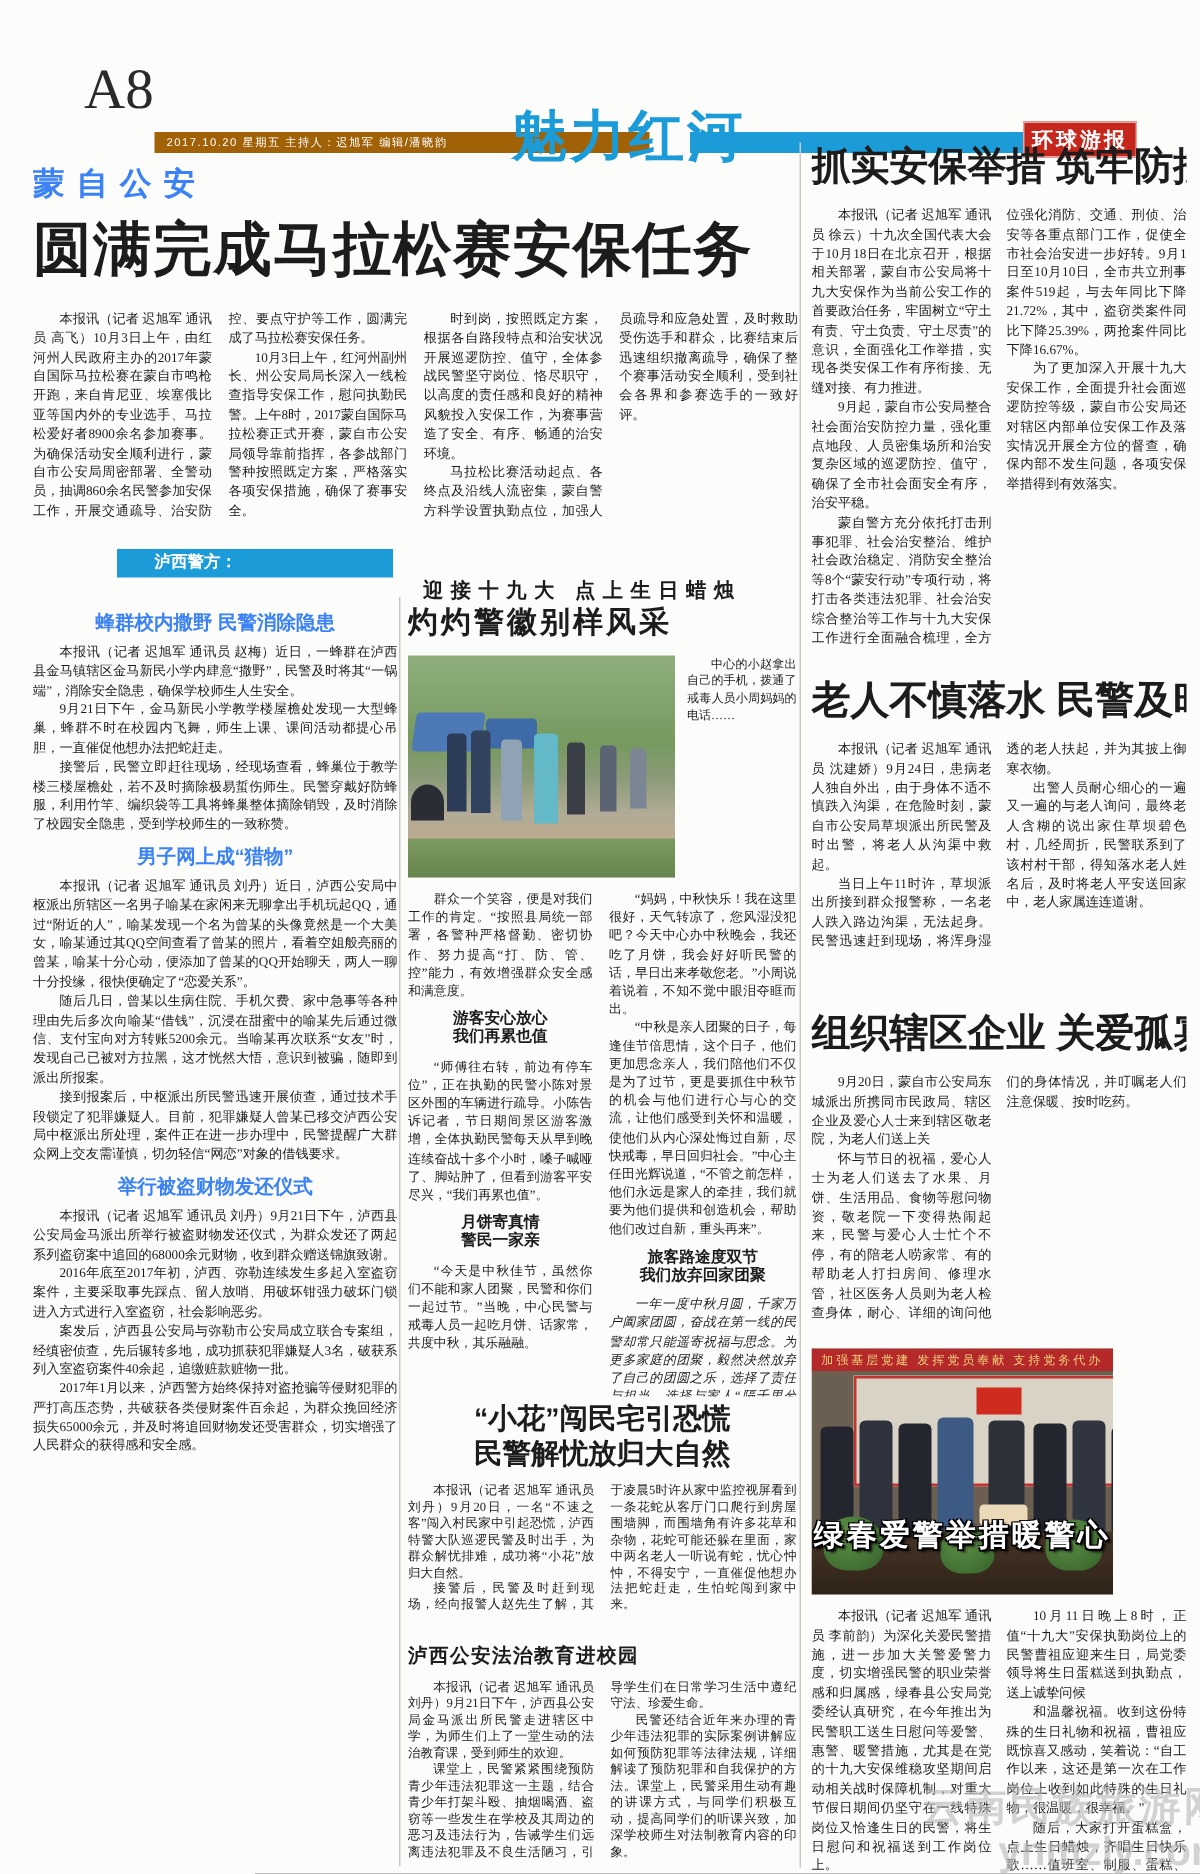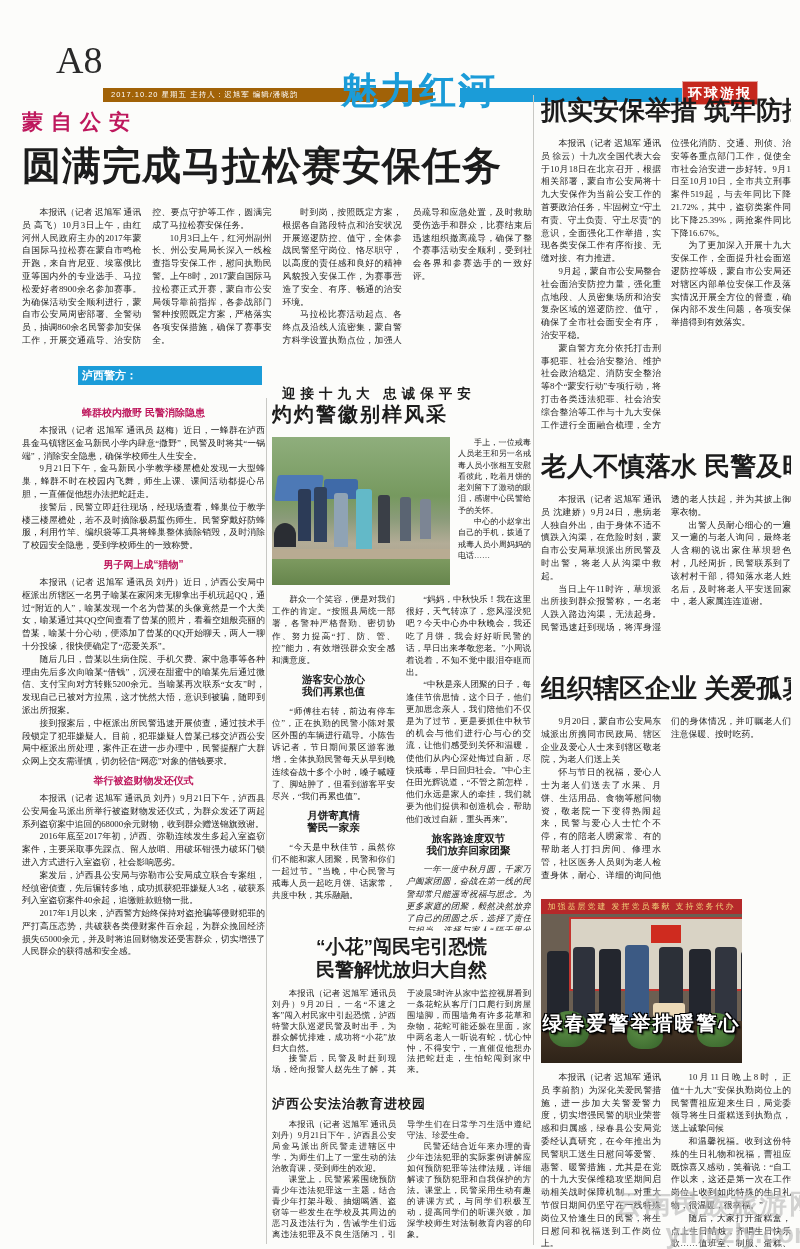--- a/index.html
+++ b/index.html
@@ -12,34 +12,34 @@
   .sectitle{position:absolute;left:341px;top:66px;font-size:37px;font-weight:bold;color:#1b9cd8;
             font-family:"Liberation Sans","DejaVu Sans",sans-serif;letter-spacing:2px;}
   .barright{position:absolute;left:460px;top:88px;width:222px;height:14px;background:#1b9cd8;}
   .masthead{position:absolute;left:682px;top:81px;width:76px;height:24px;background:#c5271d;
             color:#fff;font-weight:bold;font-size:14px;line-height:24px;text-align:center;letter-spacing:2px;
             font-family:"Liberation Sans",sans-serif;box-shadow:inset 0 0 0 1px #e4a49f;}
   
   .para{margin:0;text-indent:2em;text-align:justify;}
   .cols{column-fill:auto;}
   .body-s{font-size:8.8px;line-height:12.8px;}
-  .art-head{font-family:"Liberation Sans","DejaVu Sans",sans-serif;font-weight:bold;color:#be185d;}
+  .art-head{font-family:"Liberation Sans","DejaVu Sans",sans-serif;font-weight:bold;color:#3b82f6;}
   .vr{position:absolute;border-left:1px solid #c8c8c4;}
   
   .main-story{position:absolute;left:22px;top:108px;width:510px;}
   .kicker{font-size:21px;font-weight:bold;letter-spacing:8px;font-family:"Liberation Sans",sans-serif;}
   .mainhead{font-size:39px;font-weight:bold;letter-spacing:1px;margin-top:3px;font-family:"Liberation Sans","DejaVu Sans",sans-serif;white-space:nowrap;}
   .mainbody{margin-top:13px;height:142px;column-count:4;column-gap:11px;overflow:hidden;}
   
   .luxibar{position:absolute;left:78px;top:366px;width:184px;height:19px;background:#1b9cd8;color:#fff;
-           font-size:11px;font-weight:bold;line-height:19px;padding-left:4px;box-sizing:border-box;
+           font-size:11px;font-weight:bold;line-height:19px;padding-left:25px;box-sizing:border-box;
            font-family:"Liberation Sans",sans-serif;}
   
   .leftcol{position:absolute;left:22px;top:398px;width:243px;height:848px;overflow:hidden;}
-  .leftcol .art-head{font-size:10px;text-align:center;margin:6px 0 4px 0;}
+  .leftcol .art-head{font-size:13px;text-align:center;margin:6px 0 4px 0;}
   
   .centercol{position:absolute;left:272px;top:385px;width:259px;height:862px;overflow:hidden;}
   .c-kicker{position:absolute;left:10px;top:0;font-size:13.5px;font-weight:bold;letter-spacing:5px;font-family:"Liberation Sans",sans-serif;}
   .c-head{position:absolute;left:0;top:16px;font-size:20px;font-weight:bold;letter-spacing:2px;font-family:"Liberation Sans","DejaVu Sans",sans-serif;white-space:nowrap;}
   .photo1{position:absolute;left:0;top:52px;width:178px;height:148px;overflow:hidden;background:linear-gradient(180deg,#8fae7c 0%,#76995f 40%,#8a9b79 55%,#b3ac97 72%,#9d9a85 100%);}
   .p1-tent1{position:absolute;left:4px;top:38px;width:46px;height:26px;background:#4d79b6;transform:skewX(-8deg);border-radius:3px;}
   .p1-tent2{position:absolute;left:52px;top:42px;width:34px;height:20px;background:#3f6aa8;border-radius:3px;}
   .p1-fig{position:absolute;border-radius:3px 3px 0 0;}
   .p1-grass{position:absolute;left:0;bottom:0;width:100%;height:26px;background:linear-gradient(180deg,#7d9a60,#66854c);}
   .p1-path{position:absolute;left:0;bottom:22px;width:100%;height:14px;background:#b8ab92;}
@@ -131,40 +131,39 @@
       <div class="body-s">
           <p class="para">本报讯（记者 迟旭军 通讯员 刘丹）9月21日下午，泸西县公安局金马派出所举行被盗财物发还仪式，为群众发还了两起系列盗窃案中追回的68000余元财物，收到群众赠送锦旗致谢。</p>
           <p class="para">2016年底至2017年初，泸西、弥勒连续发生多起入室盗窃案件，主要采取事先踩点、留人放哨、用破坏钳强力破坏门锁进入方式进行入室盗窃，社会影响恶劣。</p>
           <p class="para">案发后，泸西县公安局与弥勒市公安局成立联合专案组，经缜密侦查，先后辗转多地，成功抓获犯罪嫌疑人3名，破获系列入室盗窃案件40余起，追缴赃款赃物一批。</p>
           <p class="para">2017年1月以来，泸西警方始终保持对盗抢骗等侵财犯罪的严打高压态势，共破获各类侵财案件百余起，为群众挽回经济损失65000余元，并及时将追回财物发还受害群众，切实增强了人民群众的获得感和安全感。</p>
         </div>
     </div>
   </div>
 
   <div class="centercol">
-    <div class="c-kicker">迎接十九大  忠诚保平安</div>
+    <div class="c-kicker">迎接十九大  点上生日蜡烛</div>
     <div class="c-head">灼灼警徽别样风采</div>
 
     <div class="photo1">
       <div class="p1-tent1"></div>
       <div class="p1-tent2"></div>
       <div class="p1-path"></div>
       <div class="p1-grass"></div>
       <div class="p1-fig" style="left:26px;top:52px;width:13px;height:52px;background:#2c3b57;"></div>
       <div class="p1-fig" style="left:42px;top:50px;width:13px;height:55px;background:#31435f;"></div>
       <div class="p1-fig" style="left:62px;top:56px;width:14px;height:54px;background:#8fa3b5;"></div>
       <div class="p1-fig" style="left:84px;top:52px;width:16px;height:60px;background:#63b9c8;"></div>
       <div class="p1-fig" style="left:106px;top:58px;width:12px;height:48px;background:#3a3f47;"></div>
       <div class="p1-fig" style="left:128px;top:60px;width:11px;height:44px;background:#5a6472;"></div>
       <div class="p1-fig" style="left:148px;top:62px;width:11px;height:40px;background:#7c8594;"></div>
       <div class="p1-fig" style="left:2px;top:86px;width:22px;height:24px;background:#2a2d33;border-radius:50% 50% 0 0;"></div>
     </div>
 
     <div class="blockA">
-        <p class="para">手上，一位戒毒人员老王和另一名戒毒人员小张相互安慰看彼此，吃着月饼的老刘留下了激动的眼泪，感谢中心民警给予的关怀。</p>
         <p class="para">中心的小赵拿出自己的手机，拨通了戒毒人员小周妈妈的电话……</p>
       </div>
 
     <div class="blockB">
       <div>
           <p class="para">群众一个笑容，便是对我们工作的肯定。“按照县局统一部署，各警种严格督勤、密切协作、努力提高“打、防、管、控”能力，有效增强群众安全感和满意度。</p>
         </div>
       <div class="subhead">游客安心放心
 我们再累也值</div>
       <div>

